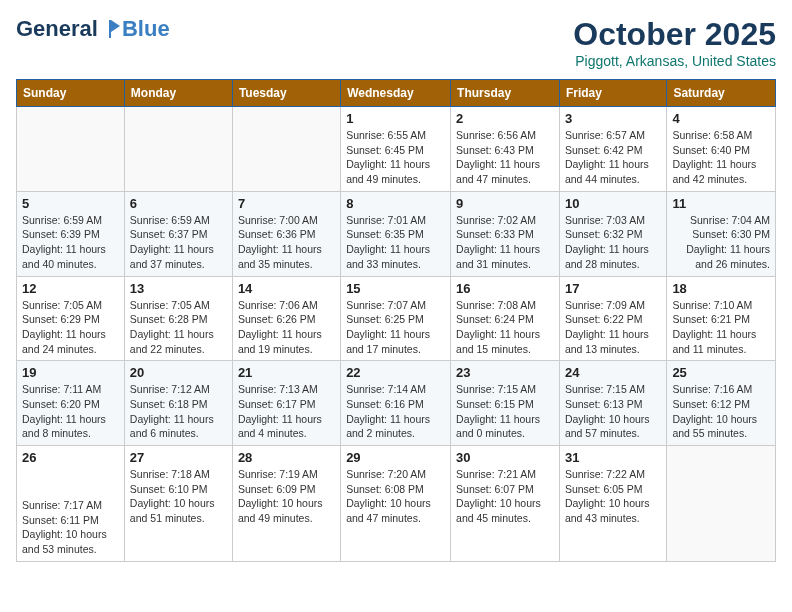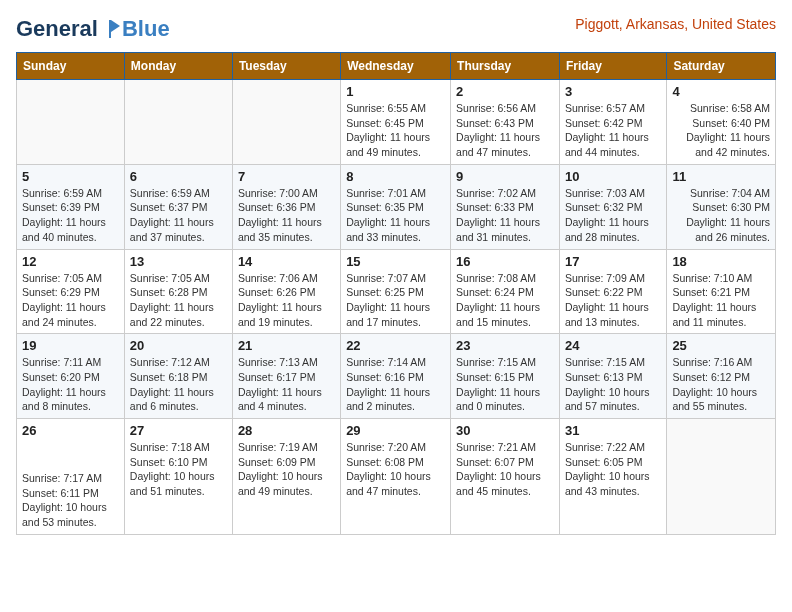--- a/index.html
+++ b/index.html
@@ -24,21 +24,21 @@
     .title-area {
       text-align: right;
     }
     .month-title {
       font-size: 32px;
       font-weight: bold;
       color: #1a3a5c;
     }
     .location-title {
       font-size: 14px;
-      color: #c2410c;
+      color: #0f766e;
     }
     table {
       width: 100%;
       border-collapse: collapse;
       font-size: 11px;
     }
     thead tr th {
       background: #a16207;
       color: #fff;
       text-align: left;
@@ -89,20 +89,21 @@
       <svg width="22" height="22" viewBox="0 0 22 22">
         <polygon points="11,2 20,8 11,14" fill="#3a7fc1"></polygon>
         <rect x="9" y="2" width="2" height="18" fill="#3a7fc1"></rect>
       </svg>
     </div>
     <div>
       <span style="font-size:22px; font-weight:bold; color:#3a7fc1;">Blue</span>
     </div>
   </div>
   <div class="title-area">
+    <div class="month-title">October 2025</div>
     <div class="location-title">Piggott, Arkansas, United States</div>
   </div>
 </div>
 
 <table>
   <thead>
     <tr>
     <th>Sunday</th>
         <th>Monday</th>
         <th>Tuesday</th>
@@ -133,21 +134,21 @@
         </td>
         <td>
           <span class="day-number">3</span>
           <div class="day-info" style="white-space: pre-line;">Sunrise: 6:57 AM
 Sunset: 6:42 PM
 Daylight: 11 hours
 and 44 minutes.</div>
         </td>
         <td>
           <span class="day-number">4</span>
-          <div class="day-info" style="white-space: pre-line; text-align: right;">Sunrise: 6:58 AM
+          <div class="day-info" style="white-space: pre-line;">Sunrise: 6:58 AM
 Sunset: 6:40 PM
 Daylight: 11 hours
 and 42 minutes.</div>
         </td>
       </tr>
       <tr>
         <td>
           <span class="day-number">5</span>
           <div class="day-info" style="white-space: pre-line;">Sunrise: 6:59 AM
 Sunset: 6:39 PM

